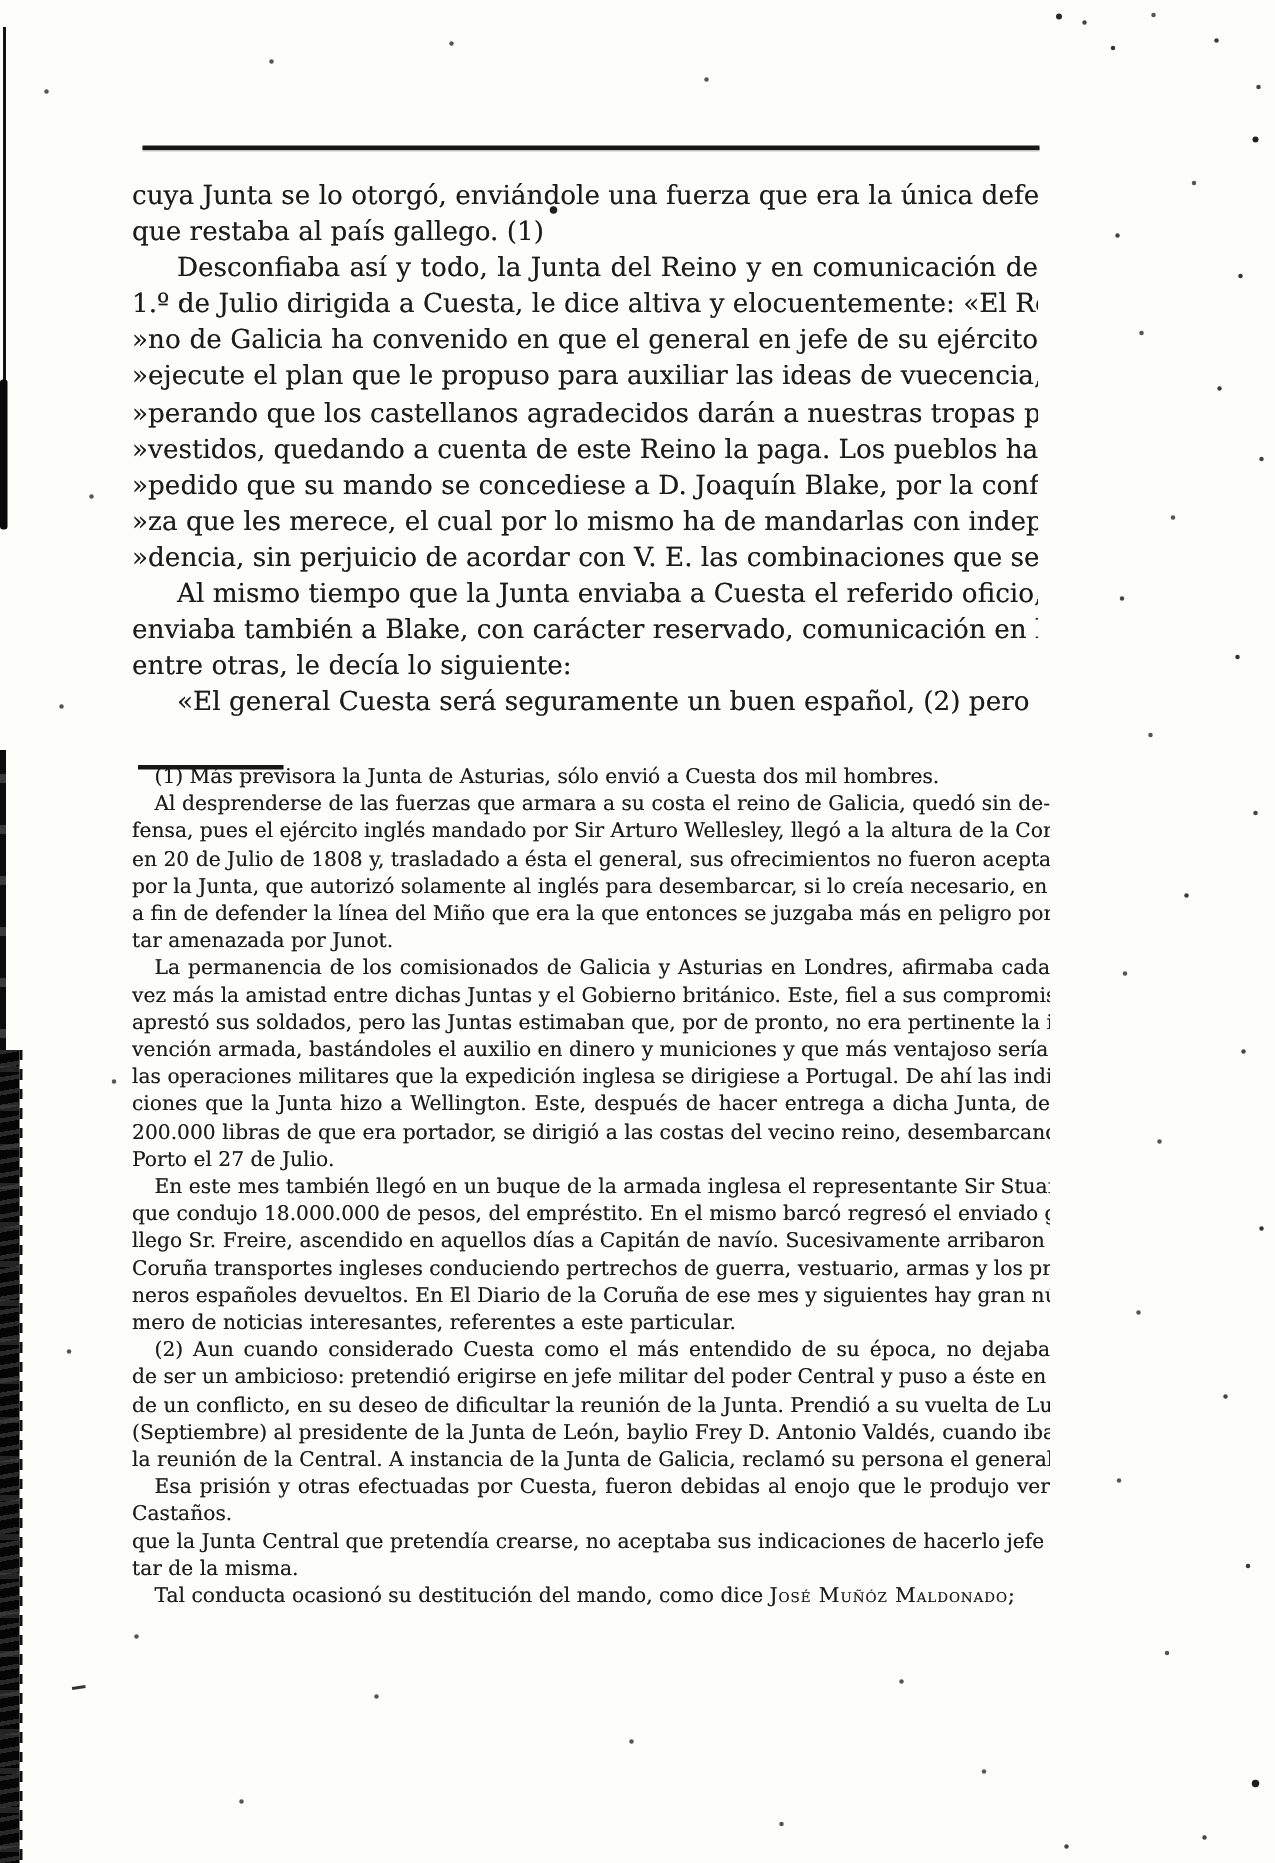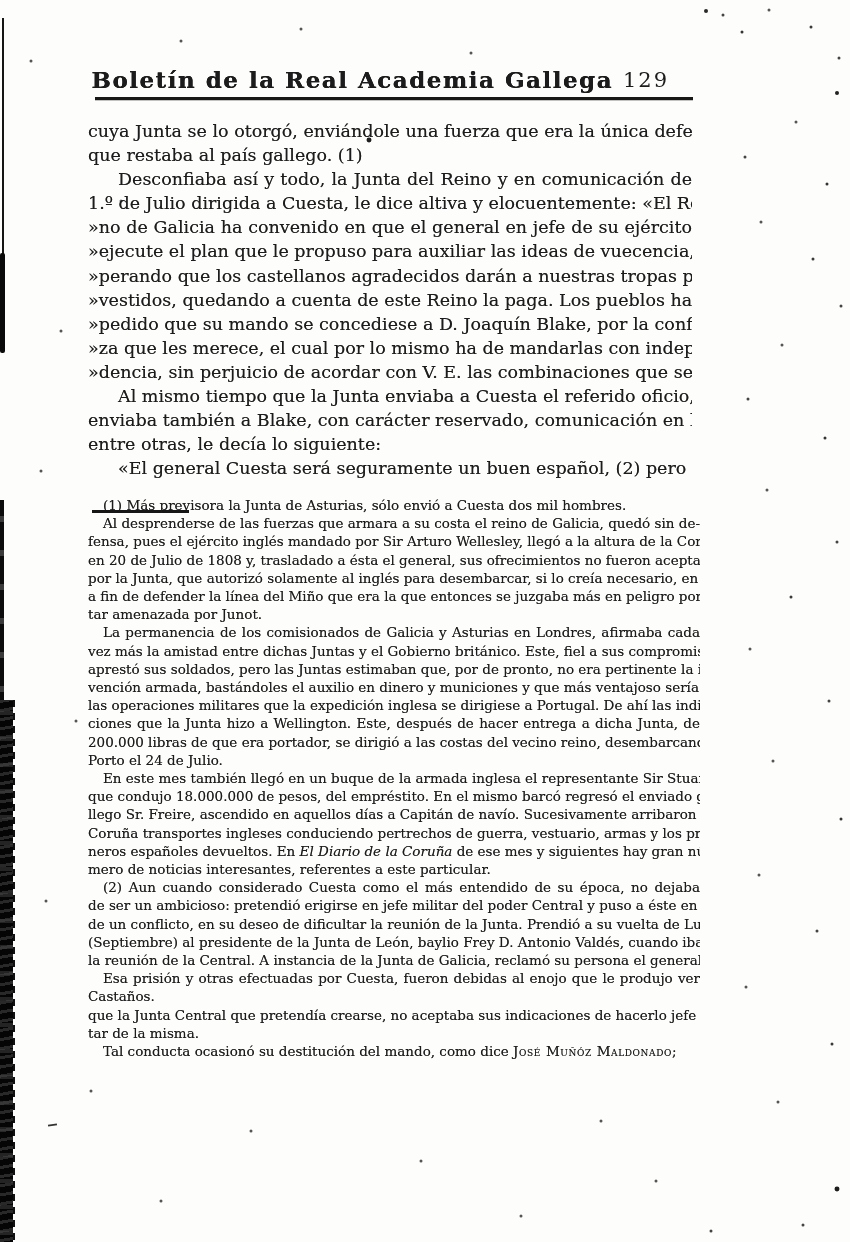--- a/index.html
+++ b/index.html
@@ -46,46 +46,42 @@
   .runhead{position:absolute;left:95px;top:66px;width:598px;height:28px;}
   .runhead .title{
     position:absolute;left:50%;transform:translateX(-58%);
     font-size:23px;font-weight:bold;letter-spacing:1.5px;white-space:nowrap;
     text-shadow:0 0 .4px #000;}
   .runhead .pagenum{position:absolute;right:24px;top:2px;font-size:21px;letter-spacing:2px;}
   .head-rule{position:absolute;left:95px;top:97px;width:598px;height:3px;background:#181818;
     box-shadow:0 1px 0 rgba(20,20,20,.25);}
   
   .bodytext{position:absolute;left:88px;top:119px;width:604px;font-size:17.5px;line-height:24.1px;}
-  .footnotes{position:absolute;left:88px;top:496px;width:612px;font-size:13.5px;line-height:18.2px;}
+  .footnotes{position:absolute;left:88px;top:509px;width:612px;font-size:13.5px;line-height:18.2px;}
   .line{white-space:nowrap;overflow:hidden;text-align:justify;text-align-last:justify;
     text-shadow:0 0 .3px rgba(0,0,0,.55);}
   .line.short{text-align-last:left;}
   .bodytext .line.indent{padding-left:30px;}
   .footnotes .line.indent{padding-left:15px;}
   .fsep{position:absolute;left:92px;top:510px;width:97px;height:3px;background:#161616;}
-  .italic{font-style:italic;}
+  .italic{}
   .smallcaps{font-variant:small-caps;letter-spacing:.6px;}
 </style>
 </head>
 <body>
 
 <div class="page">
 
   <div class="gutter-line"></div>
   <div class="gutter-blob"></div>
   <div class="gutter-mid"></div>
   <div class="gutter-wide"></div>
   <div class="speck"></div>
   <div class="dash-mark"></div>
 
-  <div class="runhead">
-    <span class="title">Boletín de la Real Academia Gallega</span>
-    <span class="pagenum">129</span>
-  </div>
   <div class="head-rule"></div>
 
   <main class="bodytext">
       <div class="line">cuya Junta se lo otorgó, enviándole una fuerza que era la única defensa</div>
       <div class="line short">que restaba al país gallego. (1)</div>
       <div class="line indent">Desconfiaba así y todo, la Junta del Reino y en comunicación de</div>
       <div class="line">1.º de Julio dirigida a Cuesta, le dice altiva y elocuentemente: «El Rei-</div>
       <div class="line">»no de Galicia ha convenido en que el general en jefe de su ejército</div>
       <div class="line">»ejecute el plan que le propuso para auxiliar las ideas de vuecencia, es-</div>
       <div class="line">»perando que los castellanos agradecidos darán a nuestras tropas pan y</div>
@@ -109,21 +105,21 @@
       <div class="line">por la Junta, que autorizó solamente al inglés para desembarcar, si lo creía necesario, en Vigo,</div>
       <div class="line">a fin de defender la línea del Miño que era la que entonces se juzgaba más en peligro por es-</div>
       <div class="line short">tar amenazada por Junot.</div>
       <div class="line indent">La permanencia de los comisionados de Galicia y Asturias en Londres, afirmaba cada</div>
       <div class="line">vez más la amistad entre dichas Juntas y el Gobierno británico. Este, fiel a sus compromisos,</div>
       <div class="line">aprestó sus soldados, pero las Juntas estimaban que, por de pronto, no era pertinente la inter-</div>
       <div class="line">vención armada, bastándoles el auxilio en dinero y municiones y que más ventajoso sería para</div>
       <div class="line">las operaciones militares que la expedición inglesa se dirigiese a Portugal. De ahí las indica-</div>
       <div class="line">ciones que la Junta hizo a Wellington. Este, después de hacer entrega a dicha Junta, de</div>
       <div class="line">200.000 libras de que era portador, se dirigió a las costas del vecino reino, desembarcando en</div>
-      <div class="line short">Porto el 24 de Julio.</div>
+      <div class="line short">Porto el 27 de Julio.</div>
       <div class="line indent">En este mes también llegó en un buque de la armada inglesa el representante Sir Stuard</div>
       <div class="line">que condujo 18.000.000 de pesos, del empréstito. En el mismo barcó regresó el enviado ga-</div>
       <div class="line">llego Sr. Freire, ascendido en aquellos días a Capitán de navío. Sucesivamente arribaron a la</div>
       <div class="line">Coruña transportes ingleses conduciendo pertrechos de guerra, vestuario, armas y los prisio-</div>
       <div class="line"><span>neros españoles devueltos. En </span><span class="italic">El Diario de la Coruña</span><span> de ese mes y siguientes hay gran nú-</span></div>
       <div class="line short">mero de noticias interesantes, referentes a este particular.</div>
       <div class="line indent">(2)   Aun cuando considerado Cuesta como el más entendido de su época, no dejaba</div>
       <div class="line">de ser un ambicioso: pretendió erigirse en jefe militar del poder Central y puso a éste en más</div>
       <div class="line">de un conflicto, en su deseo de dificultar la reunión de la Junta. Prendió a su vuelta de Lugo</div>
       <div class="line">(Septiembre) al presidente de la Junta de León, baylio Frey D. Antonio Valdés, cuando iba a</div>

